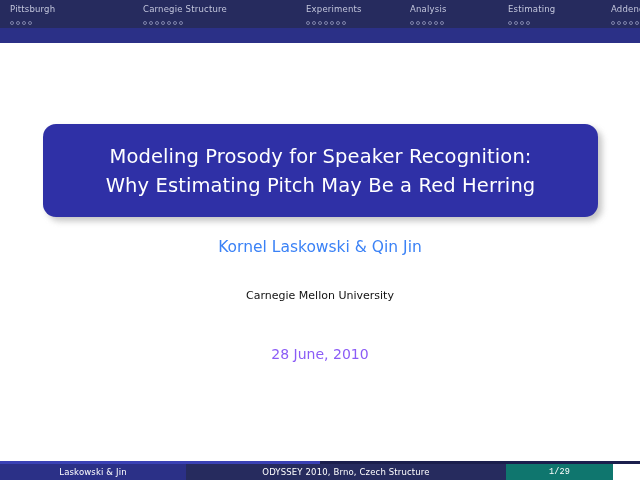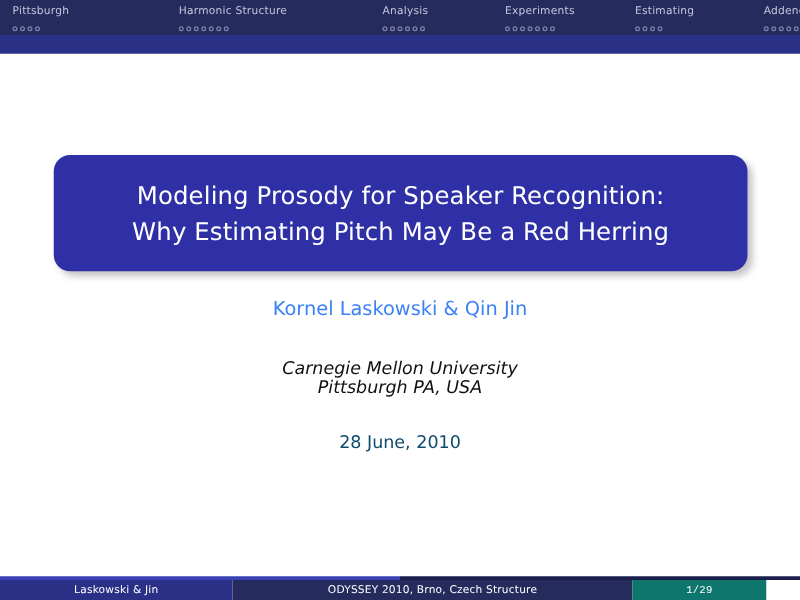--- a/index.html
+++ b/index.html
@@ -135,32 +135,31 @@
   .institute {
     position: absolute;
     left: 0;
     top: 288px;
     width: 640px;
     text-align: center;
     color: #111111;
   }
   .institute-line {
     display: block;
-    font-size: 14px;
+    font-size: 11px;
     line-height: 15px;
-    font-style: italic;
   }
   .date {
     position: absolute;
     left: 0;
     top: 346px;
     width: 640px;
     text-align: center;
     font-size: 14px;
-    color: #0c4a6e;
+    color: #8b5cf6;
   }
 
   
   .footline {
     position: absolute;
     left: 0;
     bottom: 0;
     width: 640px;
     height: 19px;
   }
@@ -227,37 +226,37 @@
   <div class="nav-sections">
 
     <div class="nav-section" style="width:133px">
       <span class="nav-section-label">Pittsburgh</span>
       <span class="nav-dots">
         <span class="nav-dot"></span><span class="nav-dot"></span><span class="nav-dot"></span><span class="nav-dot"></span>
       </span>
     </div>
 
     <div class="nav-section" style="width:163px">
-      <span class="nav-section-label">Harmonic Structure</span>
+      <span class="nav-section-label">Carnegie Structure</span>
+      <span class="nav-dots">
+        <span class="nav-dot"></span><span class="nav-dot"></span><span class="nav-dot"></span><span class="nav-dot"></span><span class="nav-dot"></span><span class="nav-dot"></span><span class="nav-dot"></span>
+      </span>
+    </div>
+
+    <div class="nav-section" style="width:104px">
+      <span class="nav-section-label">Experiments</span>
       <span class="nav-dots">
         <span class="nav-dot"></span><span class="nav-dot"></span><span class="nav-dot"></span><span class="nav-dot"></span><span class="nav-dot"></span><span class="nav-dot"></span><span class="nav-dot"></span>
       </span>
     </div>
 
     <div class="nav-section" style="width:98px">
       <span class="nav-section-label">Analysis</span>
       <span class="nav-dots">
         <span class="nav-dot"></span><span class="nav-dot"></span><span class="nav-dot"></span><span class="nav-dot"></span><span class="nav-dot"></span><span class="nav-dot"></span>
-      </span>
-    </div>
-
-    <div class="nav-section" style="width:104px">
-      <span class="nav-section-label">Experiments</span>
-      <span class="nav-dots">
-        <span class="nav-dot"></span><span class="nav-dot"></span><span class="nav-dot"></span><span class="nav-dot"></span><span class="nav-dot"></span><span class="nav-dot"></span><span class="nav-dot"></span>
       </span>
     </div>
 
     <div class="nav-section" style="width:103px">
       <span class="nav-section-label">Estimating</span>
       <span class="nav-dots">
         <span class="nav-dot"></span><span class="nav-dot"></span><span class="nav-dot"></span><span class="nav-dot"></span>
       </span>
     </div>
 
@@ -276,21 +275,20 @@
   <div class="titlebox">
     <div class="title-line">Modeling Prosody for Speaker Recognition:</div>
     <div class="title-line">Why Estimating Pitch May Be a Red Herring</div>
   </div>
 </div>
 
 <div class="authors">Kornel Laskowski &amp; Qin Jin</div>
 
 <div class="institute">
   <span class="institute-line">Carnegie Mellon University</span>
-  <span class="institute-line">Pittsburgh PA, USA</span>
 </div>
 
 <div class="date">28 June, 2010</div>
 
 <div class="footline">
   <div class="foot-rule">
     <div class="foot-rule-left"></div>
     <div class="foot-rule-right"></div>
   </div>
   <div class="foot-bar">

